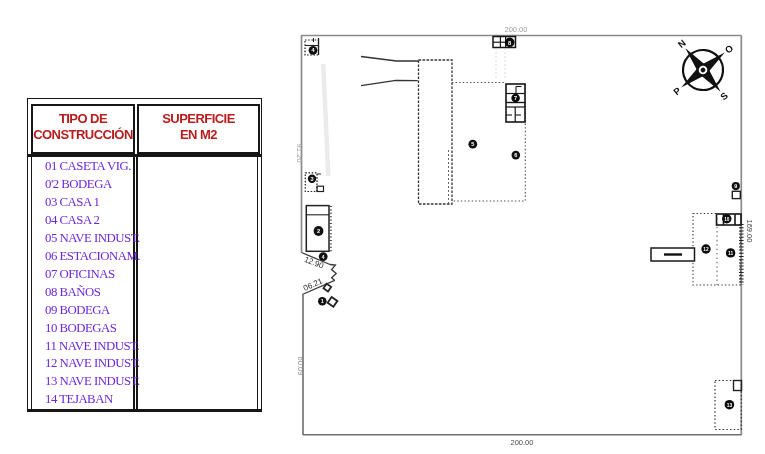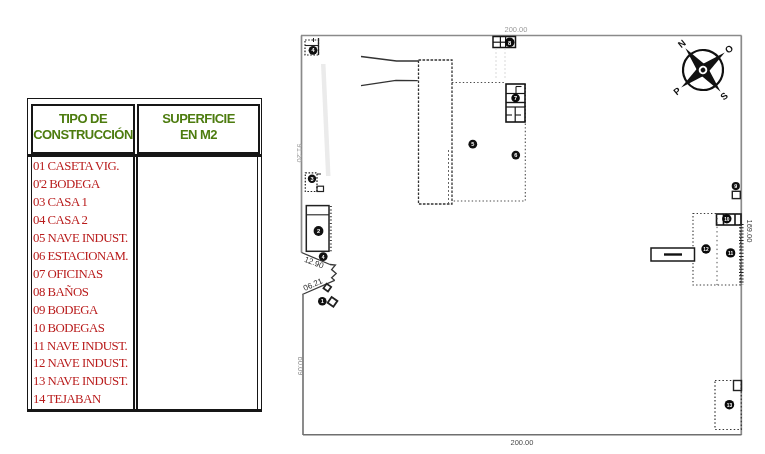--- a/index.html
+++ b/index.html
@@ -1,21 +1,21 @@
 <!DOCTYPE html>
 <html><head>
 <meta charset="utf-8">
 <style>
   html,body{margin:0;padding:0;background:#fff;}
   #page{position:relative;width:765px;height:454px;background:#fff;overflow:hidden;
         font-family:"Liberation Sans",sans-serif;}
   .abs{position:absolute;}
   .hdr{font-family:"Liberation Sans",sans-serif;font-weight:bold;font-size:13px;letter-spacing:-0.55px;line-height:15.5px;
-       text-align:center;color:#4d7c0f;}
-  .row{font-family:"Liberation Serif",serif;font-size:12.8px;letter-spacing:-0.5px;color:#b91c1c;white-space:nowrap;}
+       text-align:center;color:#b91c1c;}
+  .row{font-family:"Liberation Serif",serif;font-size:12.8px;letter-spacing:-0.5px;color:#6d28d9;white-space:nowrap;padding-left:12px;}
   .val{font-family:"Liberation Serif",serif;font-size:16px;letter-spacing:0.25px;color:#1a1a1a;white-space:nowrap;}
 </style>
 </head>
 <body>
 <div id="page">
 
   <div class="abs" style="left:27px;top:98px;width:233px;height:312px;border:1.5px solid #161616;"></div>
 
   <div class="abs hdr" style="left:31px;top:104px;width:100px;height:46px;border:2px solid #161616;">
     <div style="margin-top:5px;">TIPO DE<br>CONSTRUCCIÓN</div>

